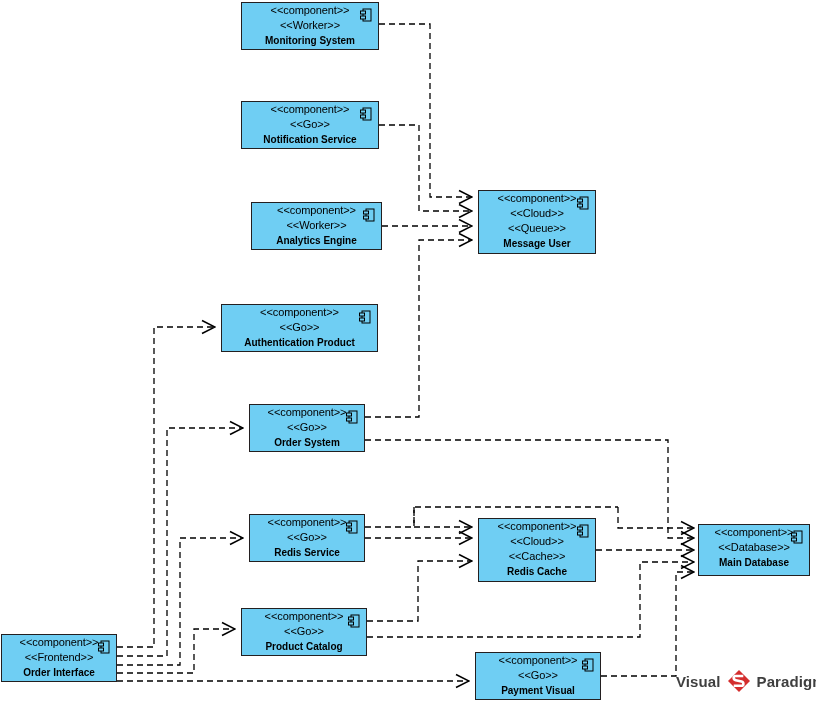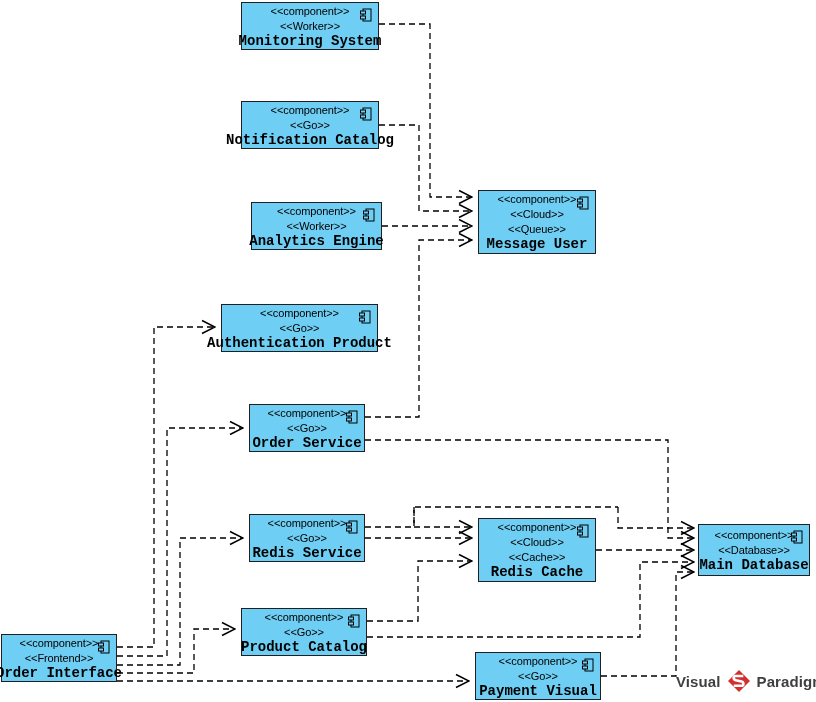--- a/index.html
+++ b/index.html
@@ -26,36 +26,34 @@
     pointer-events: none;
   }
   .component {
     position: absolute;
     box-sizing: border-box;
     background: #6FCEF3;
     border: 1.6px solid #231f20;
     display: flex;
     flex-direction: column;
     align-items: center;
-    justify-content: center;
     color: #000000;
     overflow: visible;
   }
   .stereo {
     font-size: 11px;
     line-height: 15px;
     white-space: nowrap;
     letter-spacing: -0.1px;
   }
   .cname {
-    font-size: 14px;
+    font-size: 10px;
     font-weight: bold;
     line-height: 15px;
     white-space: nowrap;
-    font-family: Liberation Mono, monospace;
   }
   .comp-icon {
     position: absolute;
     right: 6px;
     top: 5px;
     width: 12px;
     height: 14px;
   }
   .logo {
     position: absolute;
@@ -130,21 +128,21 @@
   </div>
 
   <div class="component" id="c-notification-service" style="left: 241px; top: 101px; width: 138px; height: 48px; background: rgb(111, 206, 243); border-color: rgb(35, 31, 32);">
     <svg class="comp-icon" viewBox="0 0 12 14">
       <rect x="3" y="1" width="8" height="12" fill="#6FCEF3" stroke="#000" stroke-width="1"></rect>
       <rect x="0.5" y="3" width="5" height="3" fill="#6FCEF3" stroke="#000" stroke-width="1"></rect>
       <rect x="0.5" y="8" width="5" height="3" fill="#6FCEF3" stroke="#000" stroke-width="1"></rect>
     </svg>
     <div class="stereo">&lt;&lt;component&gt;&gt;</div>
     <div class="stereo">&lt;&lt;Go&gt;&gt;</div>
-    <div class="cname">Notification Catalog</div>
+    <div class="cname">Notification Service</div>
   </div>
 
   <div class="component" id="c-analytics-engine" style="left: 251px; top: 202px; width: 131px; height: 48px; background: rgb(111, 206, 243); border-color: rgb(35, 31, 32);">
     <svg class="comp-icon" viewBox="0 0 12 14">
       <rect x="3" y="1" width="8" height="12" fill="#6FCEF3" stroke="#000" stroke-width="1"></rect>
       <rect x="0.5" y="3" width="5" height="3" fill="#6FCEF3" stroke="#000" stroke-width="1"></rect>
       <rect x="0.5" y="8" width="5" height="3" fill="#6FCEF3" stroke="#000" stroke-width="1"></rect>
     </svg>
     <div class="stereo">&lt;&lt;component&gt;&gt;</div>
     <div class="stereo">&lt;&lt;Worker&gt;&gt;</div>
@@ -175,21 +173,21 @@
   </div>
 
   <div class="component" id="c-order-service" style="left: 249px; top: 404px; width: 116px; height: 48px; background: rgb(111, 206, 243); border-color: rgb(35, 31, 32);">
     <svg class="comp-icon" viewBox="0 0 12 14">
       <rect x="3" y="1" width="8" height="12" fill="#6FCEF3" stroke="#000" stroke-width="1"></rect>
       <rect x="0.5" y="3" width="5" height="3" fill="#6FCEF3" stroke="#000" stroke-width="1"></rect>
       <rect x="0.5" y="8" width="5" height="3" fill="#6FCEF3" stroke="#000" stroke-width="1"></rect>
     </svg>
     <div class="stereo">&lt;&lt;component&gt;&gt;</div>
     <div class="stereo">&lt;&lt;Go&gt;&gt;</div>
-    <div class="cname">Order Service</div>
+    <div class="cname">Order System</div>
   </div>
 
   <div class="component" id="c-user-service" style="left: 249px; top: 514px; width: 116px; height: 48px; background: rgb(111, 206, 243); border-color: rgb(35, 31, 32);">
     <svg class="comp-icon" viewBox="0 0 12 14">
       <rect x="3" y="1" width="8" height="12" fill="#6FCEF3" stroke="#000" stroke-width="1"></rect>
       <rect x="0.5" y="3" width="5" height="3" fill="#6FCEF3" stroke="#000" stroke-width="1"></rect>
       <rect x="0.5" y="8" width="5" height="3" fill="#6FCEF3" stroke="#000" stroke-width="1"></rect>
     </svg>
     <div class="stereo">&lt;&lt;component&gt;&gt;</div>
     <div class="stereo">&lt;&lt;Go&gt;&gt;</div>

